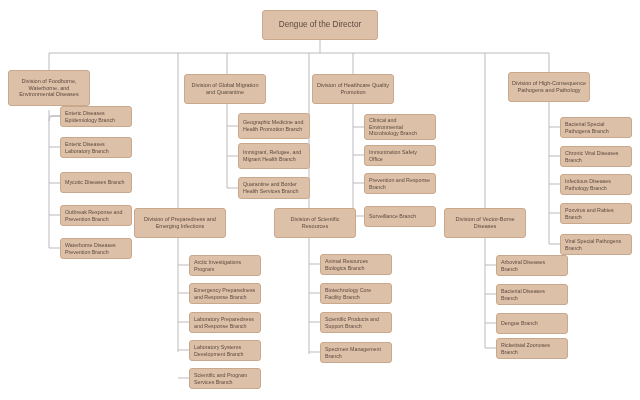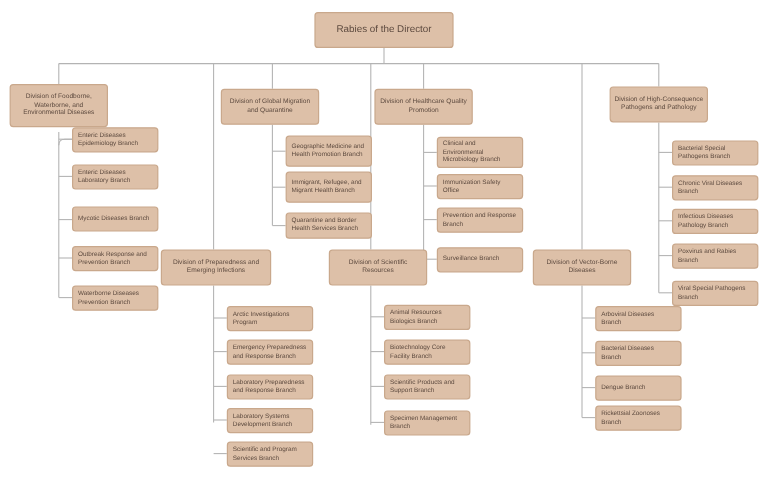--- a/index.html
+++ b/index.html
@@ -122,21 +122,21 @@
 
       <path d="M485,238 L485,348"></path>
       <path d="M485,265 L496,265"></path>
       <path d="M485,294 L496,294"></path>
       <path d="M485,323 L496,323"></path>
       <path d="M485,348 L496,348"></path>
     </g>
   </svg>
 
   <div class="node root" style="left:262px; top:10px; width:116px; height:30px;">
-    <span class="node-label">Rabies of the Director</span>
+    <span class="node-label">Dengue of the Director</span>
   </div>
 
   <div class="node div-node" style="left:8px; top:70px; width:82px; height:36px;">
     <span class="node-label">Division of Foodborne, Waterborne, and Environmental Diseases</span>
   </div>
   <div class="node leaf-node" style="left:60px; top:106px; width:72px; height:21px;">
     <span class="node-label">Enteric Diseases Epidemiology Branch</span>
   </div>
   <div class="node leaf-node" style="left:60px; top:137px; width:72px; height:21px;">
     <span class="node-label">Enteric Diseases Laboratory Branch</span>

